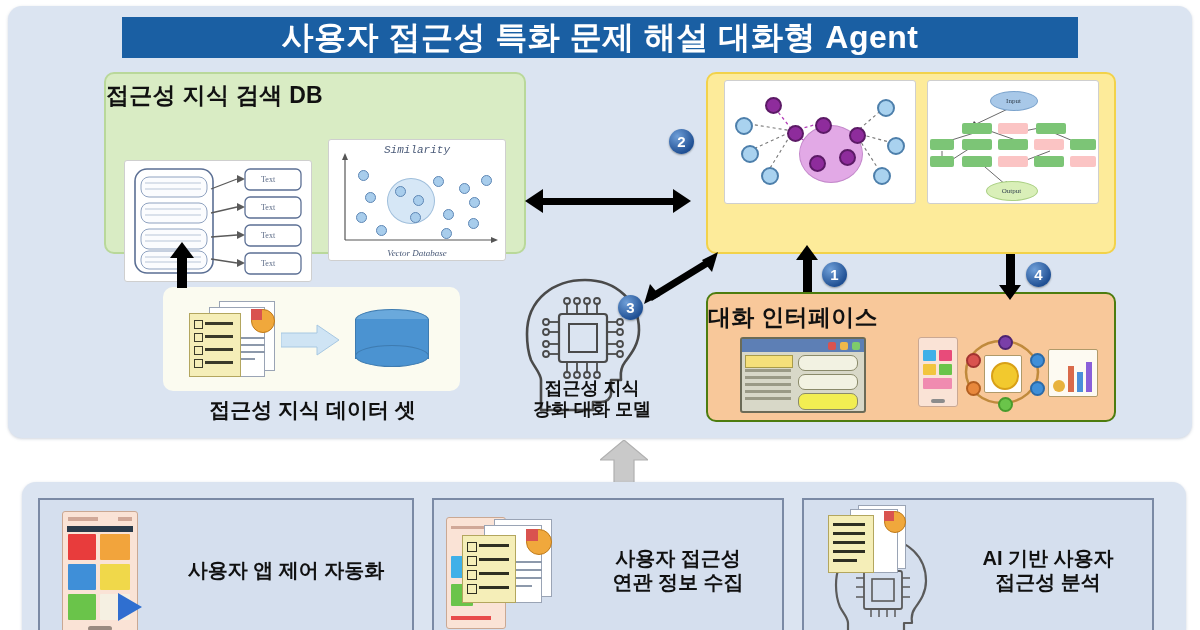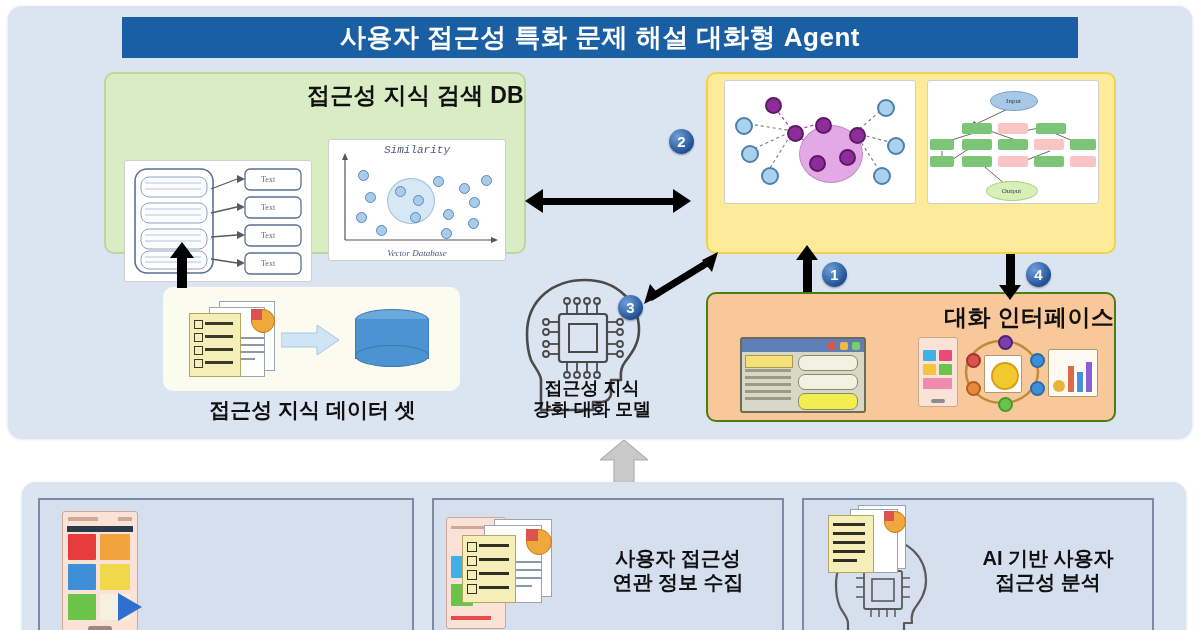--- a/index.html
+++ b/index.html
@@ -8,32 +8,32 @@
 
   
   .panel{position:absolute;background:#dbe4f1;border-radius:14px;
          box-shadow:0 1px 3px rgba(120,135,160,.35);}
   #top-panel{left:8px;top:6px;width:1184px;height:432px;}
   #bottom-panel{left:22px;top:482px;width:1164px;height:160px;}
 
   
   #title-bar{position:absolute;left:122px;top:17px;width:956px;height:41px;
              background:#1a5fa3;display:flex;align-items:center;justify-content:center;}
-  #title-bar .t{color:#ffffff;font-size:26px;font-weight:bold;letter-spacing:.5px;
+  #title-bar .t{color:#ffffff;font-size:32px;font-weight:bold;letter-spacing:.5px;
                 white-space:nowrap;}
 
   
   .modbox{position:absolute;border-radius:10px;}
   #green-box{left:104px;top:72px;width:418px;height:178px;
              background:#d9ecc4;border:2px solid #b9d89a;}
   #yellow-box{left:706px;top:72px;width:406px;height:178px;
               background:#fdeb9a;border:2px solid #f2d24a;}
   #orange-box{left:706px;top:292px;width:406px;height:126px;
               background:#f8c89a;border:2px solid #4d7c0f;}
-  .modtitle{text-align:right;font-size:23px;font-weight:bold;color:#111;
+  .modtitle{text-align:left;font-size:23px;font-weight:bold;color:#111;
             padding-top:6px;letter-spacing:.3px;white-space:nowrap;}
   #orange-box .modtitle{padding-top:8px;}
 
   .inner-row{display:flex;justify-content:space-around;align-items:center;
              padding:6px 10px 0 10px;}
   .white-card{background:#ffffff;border:1px solid #cfcfcf;border-radius:3px;
               position:relative;overflow:hidden;}
 
   
   .chunkfig{width:186px;height:120px;margin-top:43px;}
@@ -455,20 +455,23 @@
       <div class="tile" style="left:37px;top:52px;width:30px;height:26px;background:#f0d84a"></div>
       <div class="tile" style="left:5px;top:82px;width:28px;height:26px;background:#6ac44a"></div>
       <div class="tile" style="left:37px;top:82px;width:30px;height:26px;background:#f5f0e2"></div>
       <div style="position:absolute;left:4px;top:14px;width:66px;height:6px;background:#2a3a4a"></div>
       <div style="position:absolute;left:25px;bottom:3px;width:24px;height:5px;border-radius:3px;background:#9a8a80"></div>
     </div>
     <svg width="50" height="40" style="position:absolute;left:76px;top:84px">
       <polygon points="2,4 26,18 2,32" fill="#2f6fd0"></polygon>
     </svg>
   </div>
+  <div class="bot-label">
+    <div>사용자 앱 제어 자동화</div>
+  </div>
 </div>
 
 <div class="botbox" id="botbox-2">
   <div class="bot-icon" style="width:140px;height:130px">
     <div class="phone" style="left:12px;top:12px;width:58px;height:110px">
       <div class="tile" style="left:4px;top:38px;width:22px;height:22px;background:#3fb0e8"></div>
       <div class="tile" style="left:4px;top:66px;width:22px;height:22px;background:#6ac44a"></div>
       <div style="position:absolute;left:4px;top:8px;width:36px;height:3px;background:#d0a898"></div>
       <div style="position:absolute;left:4px;bottom:8px;width:40px;height:4px;background:#e84b4b"></div>
     </div>

